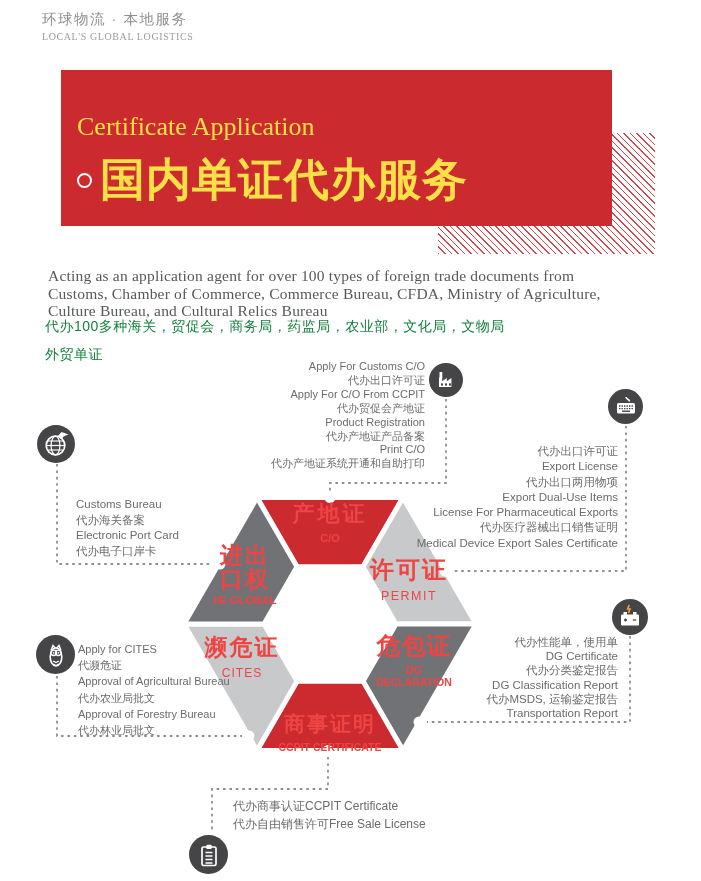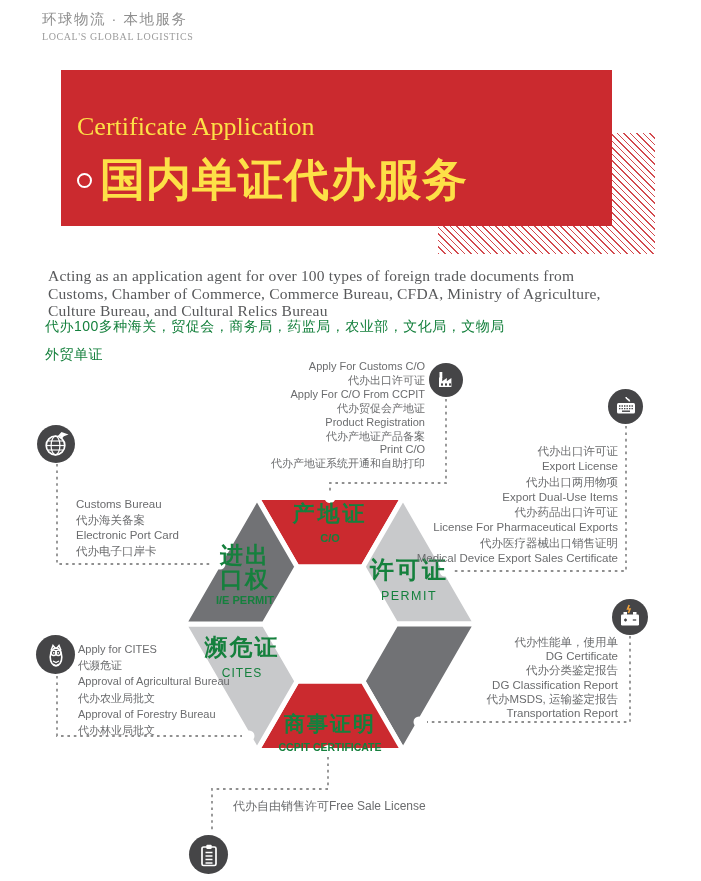--- a/index.html
+++ b/index.html
@@ -25,21 +25,21 @@
   
   .intro-en{position:absolute;left:48px;top:267px;font-family:"Liberation Serif",serif;
      font-size:15.5px;line-height:17.5px;color:#57585A;white-space:nowrap;letter-spacing:0.2px;}
   .intro-zh{position:absolute;left:45px;top:312px;font-size:14px;font-weight:normal;color:#15803d;
      line-height:28px;white-space:nowrap;letter-spacing:0.5px;}
 
   
   .diagram-svg{position:absolute;left:0;top:0;width:701px;height:881px;}
 
   
-  .hex-label{position:absolute;transform:translate(-50%,-50%);text-align:center;color:#15803d;white-space:nowrap;}
+  .hex-label{position:absolute;transform:translate(-50%,-50%);text-align:center;color:#ef4444;white-space:nowrap;}
   .hex-zh{font-weight:bold;}
   .lbl-co{left:330px;top:521px;}   .lbl-co .hex-zh{font-size:22px;letter-spacing:3px;} .lbl-co .hex-en{font-size:11px;font-weight:bold;margin-top:3px;}
   .lbl-ie{left:245px;top:574px;}   .lbl-ie .hex-zh{font-size:23px;line-height:24px;letter-spacing:2px;} .lbl-ie .hex-en{font-size:11px;font-weight:bold;margin-top:3px;}
   .lbl-permit{left:409px;top:578px;} .lbl-permit .hex-zh{font-size:24px;letter-spacing:2px;} .lbl-permit .hex-en{font-size:12.5px;letter-spacing:1.5px;margin-top:3px;}
   .lbl-cites{left:242px;top:656px;}  .lbl-cites .hex-zh{font-size:23px;letter-spacing:2px;} .lbl-cites .hex-en{font-size:12px;letter-spacing:1px;margin-top:3px;}
   .lbl-dg{left:414px;top:659px;}     .lbl-dg .hex-zh{font-size:24px;letter-spacing:1px;} .lbl-dg .hex-en1{font-size:11px;font-weight:bold;margin-top:2px;} .lbl-dg .hex-en2{font-size:10.5px;font-weight:bold;}
   .lbl-ccpit{left:330px;top:731px;}  .lbl-ccpit .hex-zh{font-size:21px;letter-spacing:2px;} .lbl-ccpit .hex-en{font-size:10.5px;font-weight:bold;margin-top:3px;}
 
   
   .badge{position:absolute;border-radius:50%;background:#454547;display:flex;align-items:center;justify-content:center;}
@@ -117,29 +117,34 @@
     </g>
   </svg>
 
   <div class="hex-label lbl-co">
     <div class="hex-zh">产地证</div>
     <div class="hex-en">C/O</div>
   </div>
   <div class="hex-label lbl-ie">
     <div class="hex-zh">进出</div>
     <div class="hex-zh">口权</div>
-    <div class="hex-en">I/E PERMIT</div>
+    <div class="hex-en">I/E GLOBAL</div>
   </div>
   <div class="hex-label lbl-permit">
     <div class="hex-zh">许可证</div>
     <div class="hex-en">PERMIT</div>
   </div>
   <div class="hex-label lbl-cites">
     <div class="hex-zh">濒危证</div>
     <div class="hex-en">CITES</div>
+  </div>
+  <div class="hex-label lbl-dg">
+    <div class="hex-zh">危包证</div>
+    <div class="hex-en1">DG</div>
+    <div class="hex-en2">DECLARATION</div>
   </div>
   <div class="hex-label lbl-ccpit">
     <div class="hex-zh">商事证明</div>
     <div class="hex-en">CCPIT CERTIFICATE</div>
   </div>
 
   <div class="badge badge-factory">
     <svg width="24" height="24" viewBox="0 0 24 24">
       <rect x="5.5" y="4" width="2.8" height="6" fill="#fff"></rect>
       <path d="M5,19 V9.5 h3.2 V13.2 l4.6,-3.2 V13.2 l4.6,-3.2 V19 Z" fill="#fff"></path>
@@ -207,21 +212,20 @@
       <div>Product Registration</div>
       <div>代办产地证产品备案</div>
       <div>Print C/O</div>
       <div>代办产地证系统开通和自助打印</div>
     </div>
   <div class="lst lst-right lst-permit">
       <div>代办出口许可证</div>
       <div>Export License</div>
       <div>代办出口两用物项</div>
       <div>Export Dual-Use Items</div>
-      <div>代办药品出口许可证</div>
       <div>License For Pharmaceutical Exports</div>
       <div>代办医疗器械出口销售证明</div>
       <div>Medical Device Export Sales Certificate</div>
     </div>
   <div class="lst lst-ie">
       <div>Customs Bureau</div>
       <div>代办海关备案</div>
       <div>Electronic Port Card</div>
       <div>代办电子口岸卡</div>
     </div>
@@ -235,16 +239,17 @@
     </div>
   <div class="lst lst-right lst-dg">
       <div>代办性能单，使用单</div>
       <div>DG Certificate</div>
       <div>代办分类鉴定报告</div>
       <div>DG Classification Report</div>
       <div>代办MSDS, 运输鉴定报告</div>
       <div>Transportation Report</div>
     </div>
   <div class="lst lst-ccpit">
+      <div>代办商事认证CCPIT Certificate</div>
       <div>代办自由销售许可Free Sale License</div>
     </div>
 
 </div>
 
 </body></html>

